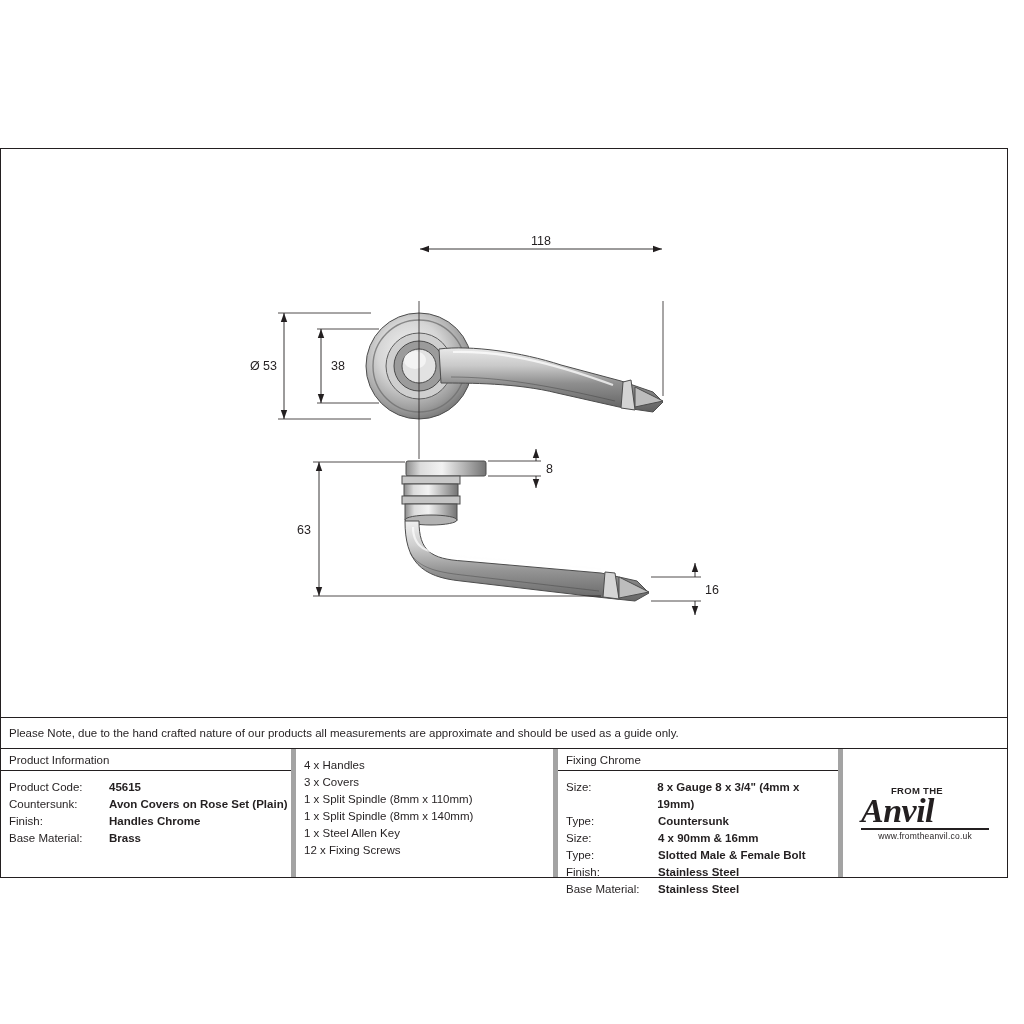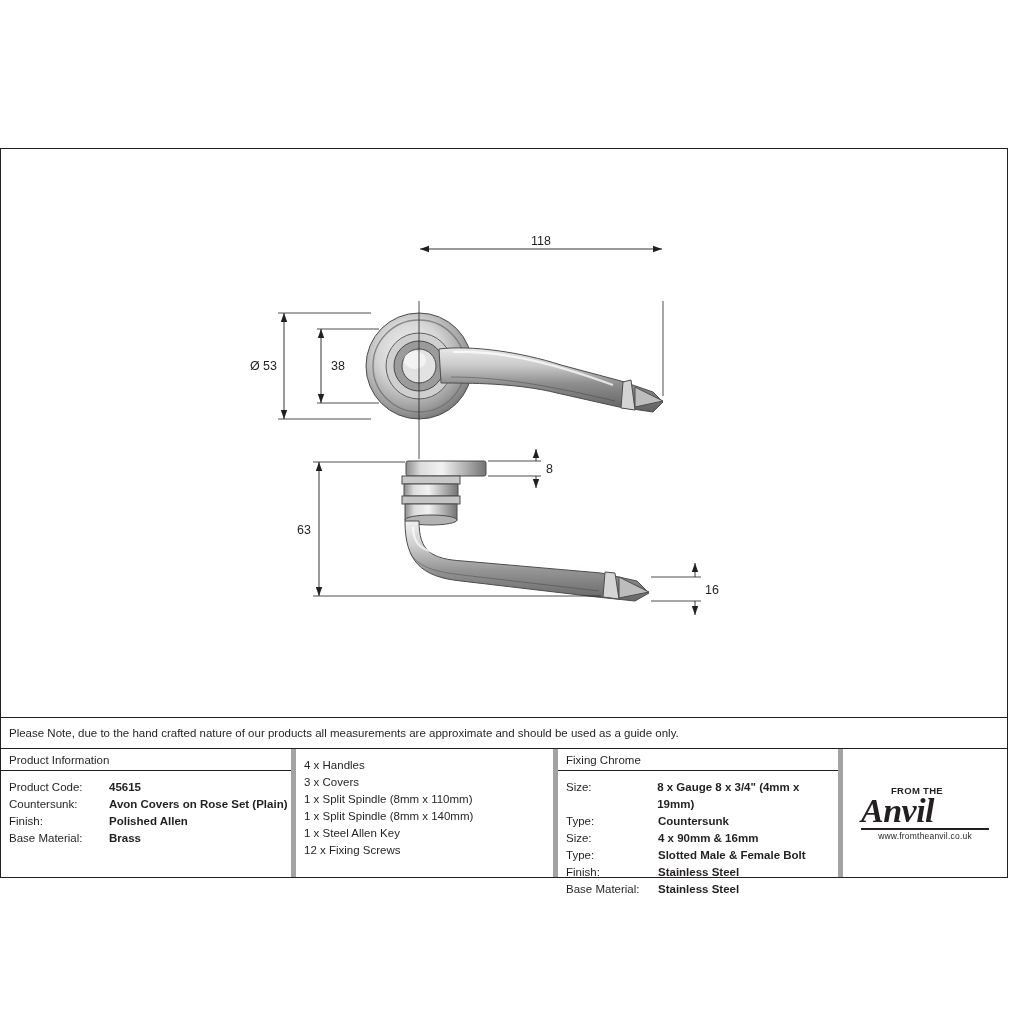--- a/index.html
+++ b/index.html
@@ -288,21 +288,21 @@
         <div class="kv">
           <span class="k">Product Code:</span>
           <span class="v">45615</span>
         </div>
         <div class="kv">
           <span class="k">Countersunk:</span>
           <span class="v">Avon Covers on Rose Set (Plain)</span>
         </div>
         <div class="kv">
           <span class="k">Finish:</span>
-          <span class="v">Polished Allen</span>
+          <span class="v">Handles Chrome</span>
         </div>
         <div class="kv">
           <span class="k">Base Material:</span>
           <span class="v">Brass</span>
         </div>
       </div>
     </div>
 
     <div class="col col-pack">
       <div class="col-body">

